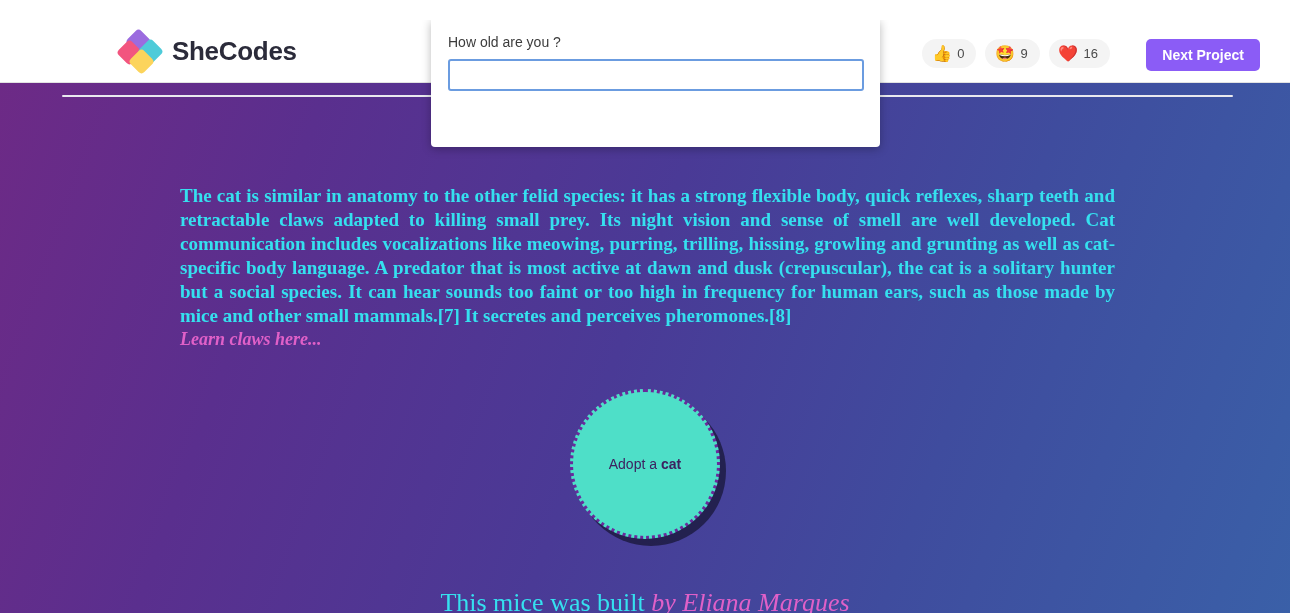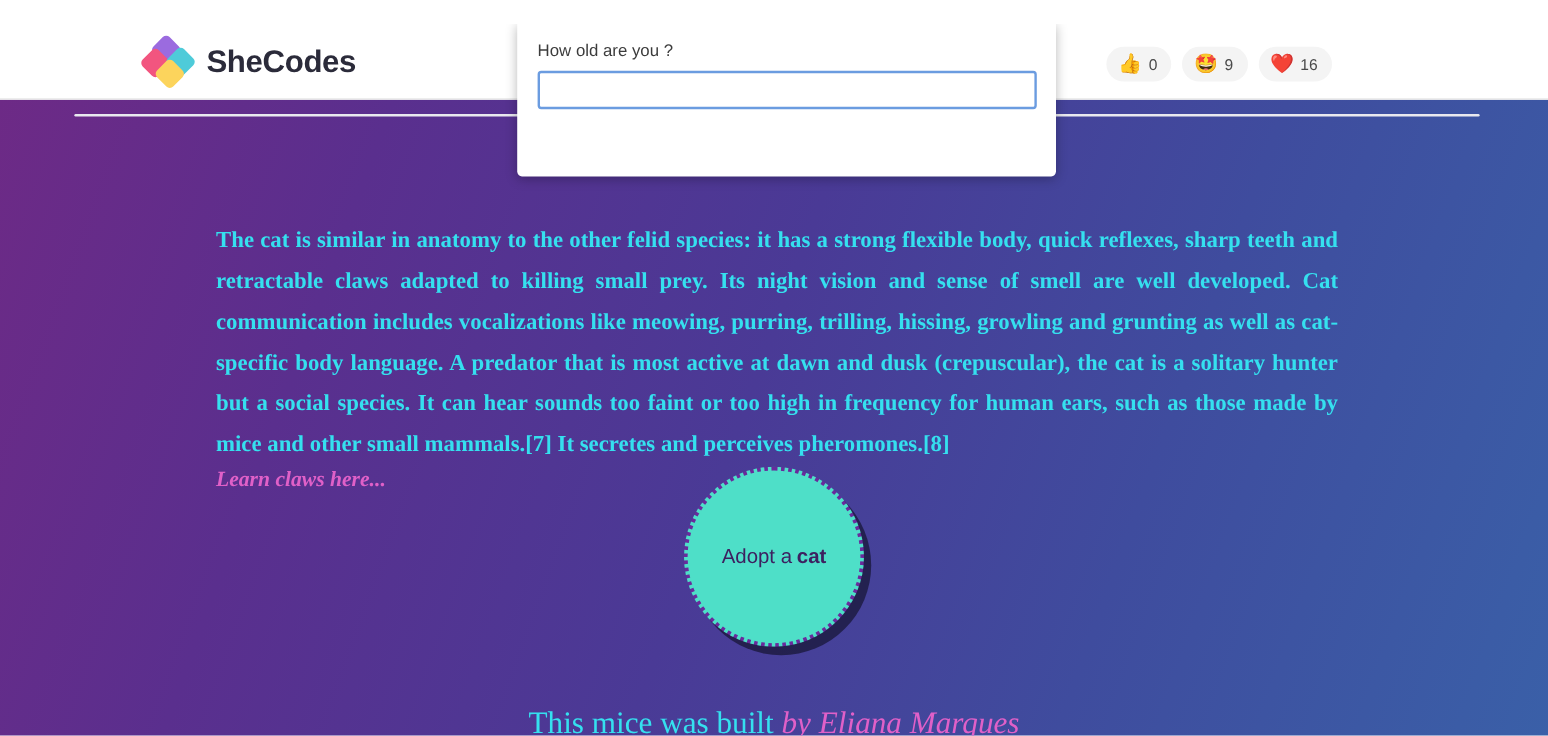--- a/index.html
+++ b/index.html
@@ -123,21 +123,21 @@
   .article {
     position: absolute;
     left: 180px;
     top: 101px;
     width: 935px;
   }
   .article p {
     margin: 0;
     font-family: "Liberation Serif", serif;
     font-size: 19px;
-    line-height: 34px;
+    line-height: 24px;
     color: #35e0ef;
     text-align: justify;
     font-weight: bold;
   }
   .learn-more {
     display: inline-block;
     margin-top: 1px;
     font-family: "Liberation Serif", serif;
     font-size: 18px;
     font-style: italic;
@@ -156,21 +156,21 @@
   }
   .adopt-btn {
     width: 150px;
     height: 150px;
     border-radius: 50%;
     background: #4edfc8;
     border: 3px dotted #6a2a9c;
     box-shadow: 6px 7px 0 rgba(8, 8, 20, 0.55);
     color: #3d2160;
     font-family: "Liberation Sans", sans-serif;
-    font-size: 17px;
+    font-size: 14px;
     cursor: pointer;
     display: flex;
     align-items: center;
     justify-content: center;
     box-sizing: border-box;
     padding: 0;
   }
   .adopt-btn b { font-weight: bold; margin-left: 4px; }
 
   .footer {
@@ -281,20 +281,21 @@
       <div class="reaction">
         <span class="emoji">🤩</span>
         <span class="count">9</span>
       </div>
       <div class="reaction">
         <span class="emoji">❤️</span>
         <span class="count">16</span>
       </div>
     </div>
 
+    <button class="next-project">Next Project</button>
   </div>
 
   <div class="main">
     <div class="divider"></div>
 
     <div class="article">
       <p>The cat is similar in anatomy to the other felid species: it has a strong flexible body, quick reflexes, sharp teeth and retractable claws adapted to killing small prey. Its night vision and sense of smell are well developed. Cat communication includes vocalizations like meowing, purring, trilling, hissing, growling and grunting as well as cat-specific body language. A predator that is most active at dawn and dusk (crepuscular), the cat is a solitary hunter but a social species. It can hear sounds too faint or too high in frequency for human ears, such as those made by mice and other small mammals.[7] It secretes and perceives pheromones.[8]</p>
       <a class="learn-more">Learn claws here...</a>
     </div>
 

